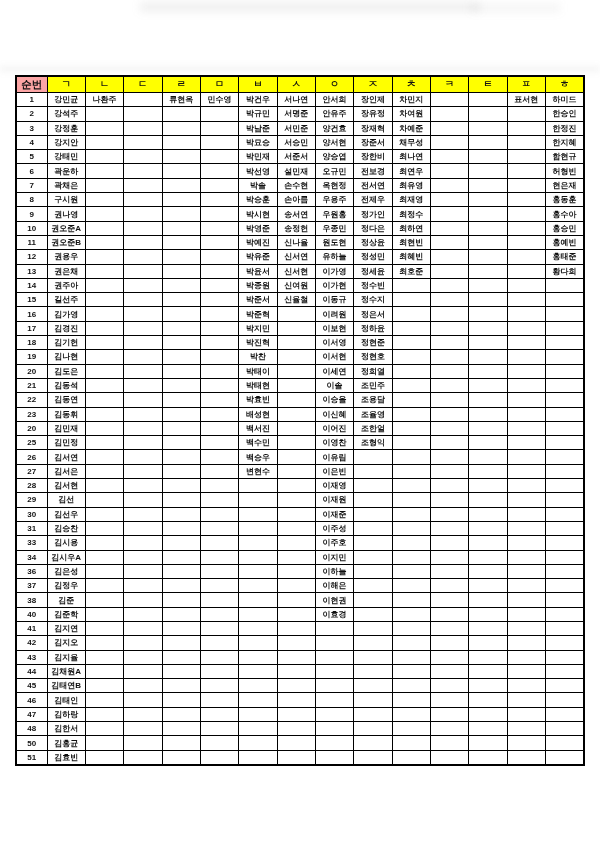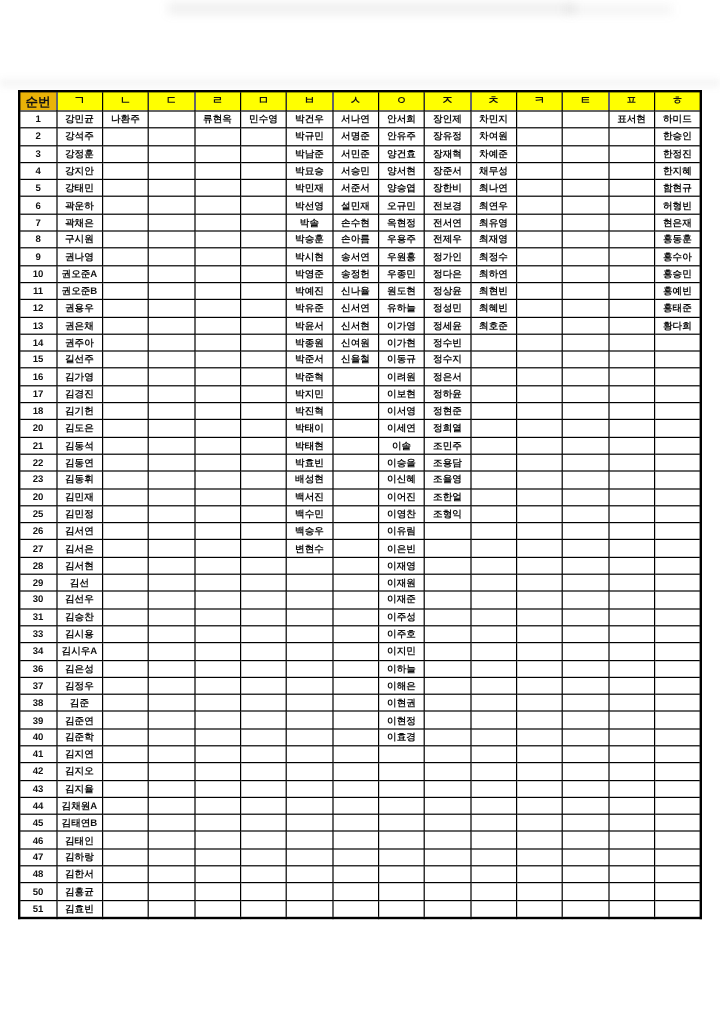--- a/index.html
+++ b/index.html
@@ -46,21 +46,21 @@
         <col>
         <col>
         <col>
         <col>
         <col>
         <col>
         <col>
       </colgroup>
     <thead>
       <tr id="header-row">
-          <th class="seq" style="background: #eab308; font-family: Liberation Mono, monospace;">순번</th>
+          <th class="seq" style="background: #fca5a5; font-family: Liberation Mono, monospace;">순번</th>
           <th style="background: rgb(255, 255, 0);">ㄱ</th>
           <th style="background: rgb(255, 255, 0);">ㄴ</th>
           <th style="background: rgb(255, 255, 0);">ㄷ</th>
           <th style="background: rgb(255, 255, 0);">ㄹ</th>
           <th style="background: rgb(255, 255, 0);">ㅁ</th>
           <th style="background: rgb(255, 255, 0);">ㅂ</th>
           <th style="background: rgb(255, 255, 0);">ㅅ</th>
           <th style="background: rgb(255, 255, 0);">ㅇ</th>
           <th style="background: rgb(255, 255, 0);">ㅈ</th>
           <th style="background: rgb(255, 255, 0);">ㅊ</th>
@@ -371,20 +371,37 @@
           <td></td>
           <td>이서영</td>
           <td>정현준</td>
           <td></td>
           <td></td>
           <td></td>
           <td></td>
           <td></td>
         </tr>
         <tr>
+          <td>19</td>
+          <td>김나현</td>
+          <td></td>
+          <td></td>
+          <td></td>
+          <td></td>
+          <td>박찬</td>
+          <td></td>
+          <td>이서현</td>
+          <td>정현호</td>
+          <td></td>
+          <td></td>
+          <td></td>
+          <td></td>
+          <td></td>
+        </tr>
+        <tr>
           <td>20</td>
           <td>김도은</td>
           <td></td>
           <td></td>
           <td></td>
           <td></td>
           <td>박태이</td>
           <td></td>
           <td>이세연</td>
           <td>정희열</td>
@@ -652,37 +669,20 @@
         <tr>
           <td>38</td>
           <td>김준</td>
           <td></td>
           <td></td>
           <td></td>
           <td></td>
           <td></td>
           <td></td>
           <td>이현권</td>
-          <td></td>
-          <td></td>
-          <td></td>
-          <td></td>
-          <td></td>
-          <td></td>
-        </tr>
-        <tr>
-          <td>39</td>
-          <td>김준연</td>
-          <td></td>
-          <td></td>
-          <td></td>
-          <td></td>
-          <td></td>
-          <td></td>
-          <td>이현정</td>
           <td></td>
           <td></td>
           <td></td>
           <td></td>
           <td></td>
           <td></td>
         </tr>
         <tr>
           <td>40</td>
           <td>김준학</td>

